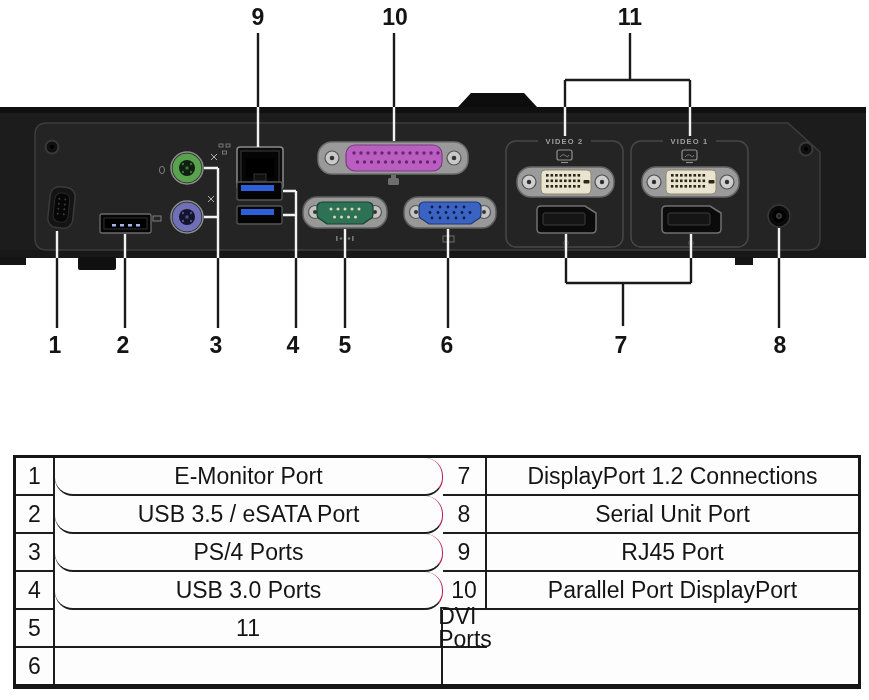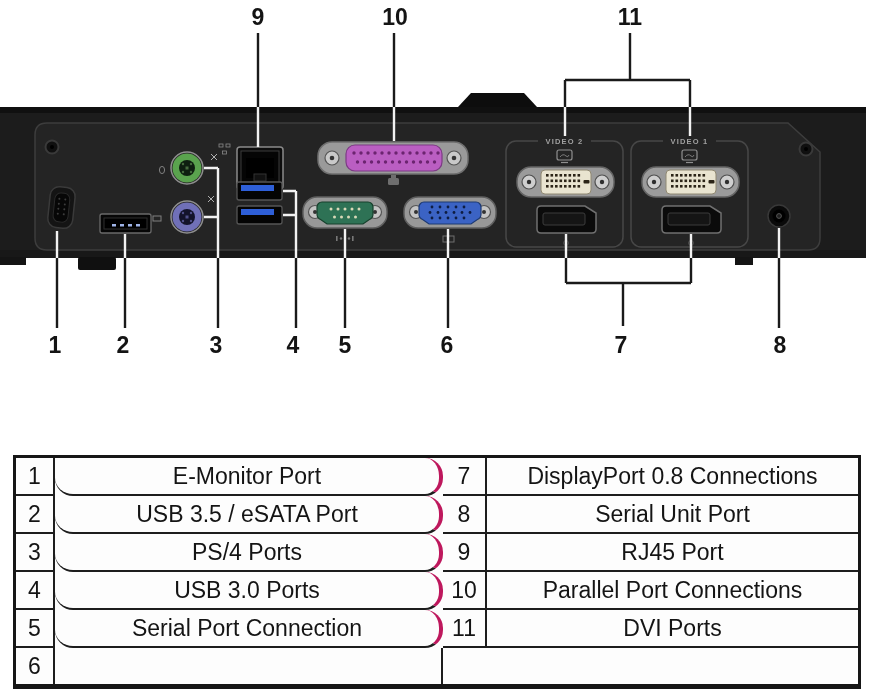--- a/index.html
+++ b/index.html
@@ -10,21 +10,21 @@
   .callout-num{font-size:23px;font-weight:700;fill:#141414;}
   .video-label{font-size:7.5px;letter-spacing:1.2px;fill:#a0a0a0;font-weight:700;}
 
   .legend{position:absolute;left:13px;top:455px;width:842px;
           border:3px solid #161616;border-bottom-width:5px;background:#fdfdfd;}
   .legend .row{display:grid;grid-template-columns:39px 388px 44px 1fr;}
   .legend .row > div{height:36px;display:flex;align-items:center;justify-content:center;
           font-size:23px;color:#141414;border-bottom:2px solid #1d1d1d;line-height:1;}
   .legend .row:last-child > div{border-bottom:none;}
   .legend .cell-num-left{border-right:2px solid #1d1d1d;}
-  .legend .cell-desc-left{border-right:4px solid #be185d;border-radius:18px;}
+  .legend .cell-desc-left{border-right:1px solid #be185d;border-radius:18px;}
   .legend .cell-num-right{border-right:2px solid #1d1d1d;}
 </style>
 </head>
 <body>
 
 <div class="page">
 
   <div class="figure">
     <svg width="869" height="445" viewBox="0 0 869 445" xmlns="http://www.w3.org/2000/svg">
 
@@ -343,43 +343,42 @@
         <text class="callout-num" x="780" y="353" text-anchor="middle">8</text>
       </g>
     </svg>
   </div>
 
   <div class="legend">
     <div class="row">
       <div class="cell-num-left">1</div>
       <div class="cell-desc-left">E-Monitor Port</div>
       <div class="cell-num-right">7</div>
-      <div class="cell-desc-right">DisplayPort 0.8 Connections</div>
+      <div class="cell-desc-right">DisplayPort 1.2 Connections</div>
     </div>
     <div class="row">
       <div class="cell-num-left">2</div>
       <div class="cell-desc-left">USB 3.5 / eSATA Port</div>
       <div class="cell-num-right">8</div>
       <div class="cell-desc-right">Serial Unit Port</div>
     </div>
     <div class="row">
       <div class="cell-num-left">3</div>
       <div class="cell-desc-left">PS/4 Ports</div>
       <div class="cell-num-right">9</div>
       <div class="cell-desc-right">RJ45 Port</div>
     </div>
     <div class="row">
       <div class="cell-num-left">4</div>
       <div class="cell-desc-left">USB 3.0 Ports</div>
       <div class="cell-num-right">10</div>
-      <div class="cell-desc-right">Parallel Port Connections</div>
+      <div class="cell-desc-right">Parallel Port DisplayPort</div>
     </div>
     <div class="row">
       <div class="cell-num-left">5</div>
-      <div class="cell-desc-left">Serial Port Connection</div>
       <div class="cell-num-right">11</div>
       <div class="cell-desc-right">DVI Ports</div>
     </div>
     <div class="row">
       <div class="cell-num-left">6</div>
       <div class="cell-num-right"></div>
       <div class="cell-desc-right"></div>
     </div>
   </div>
 

